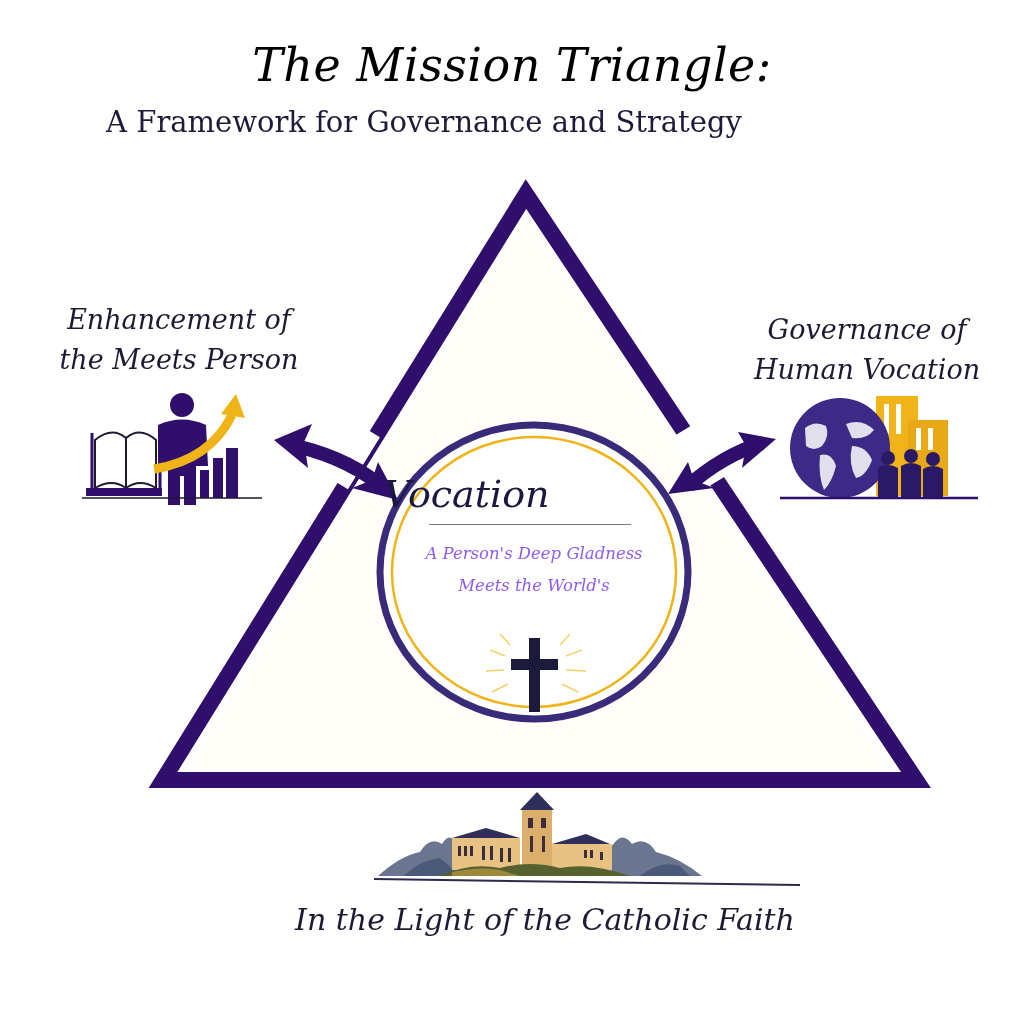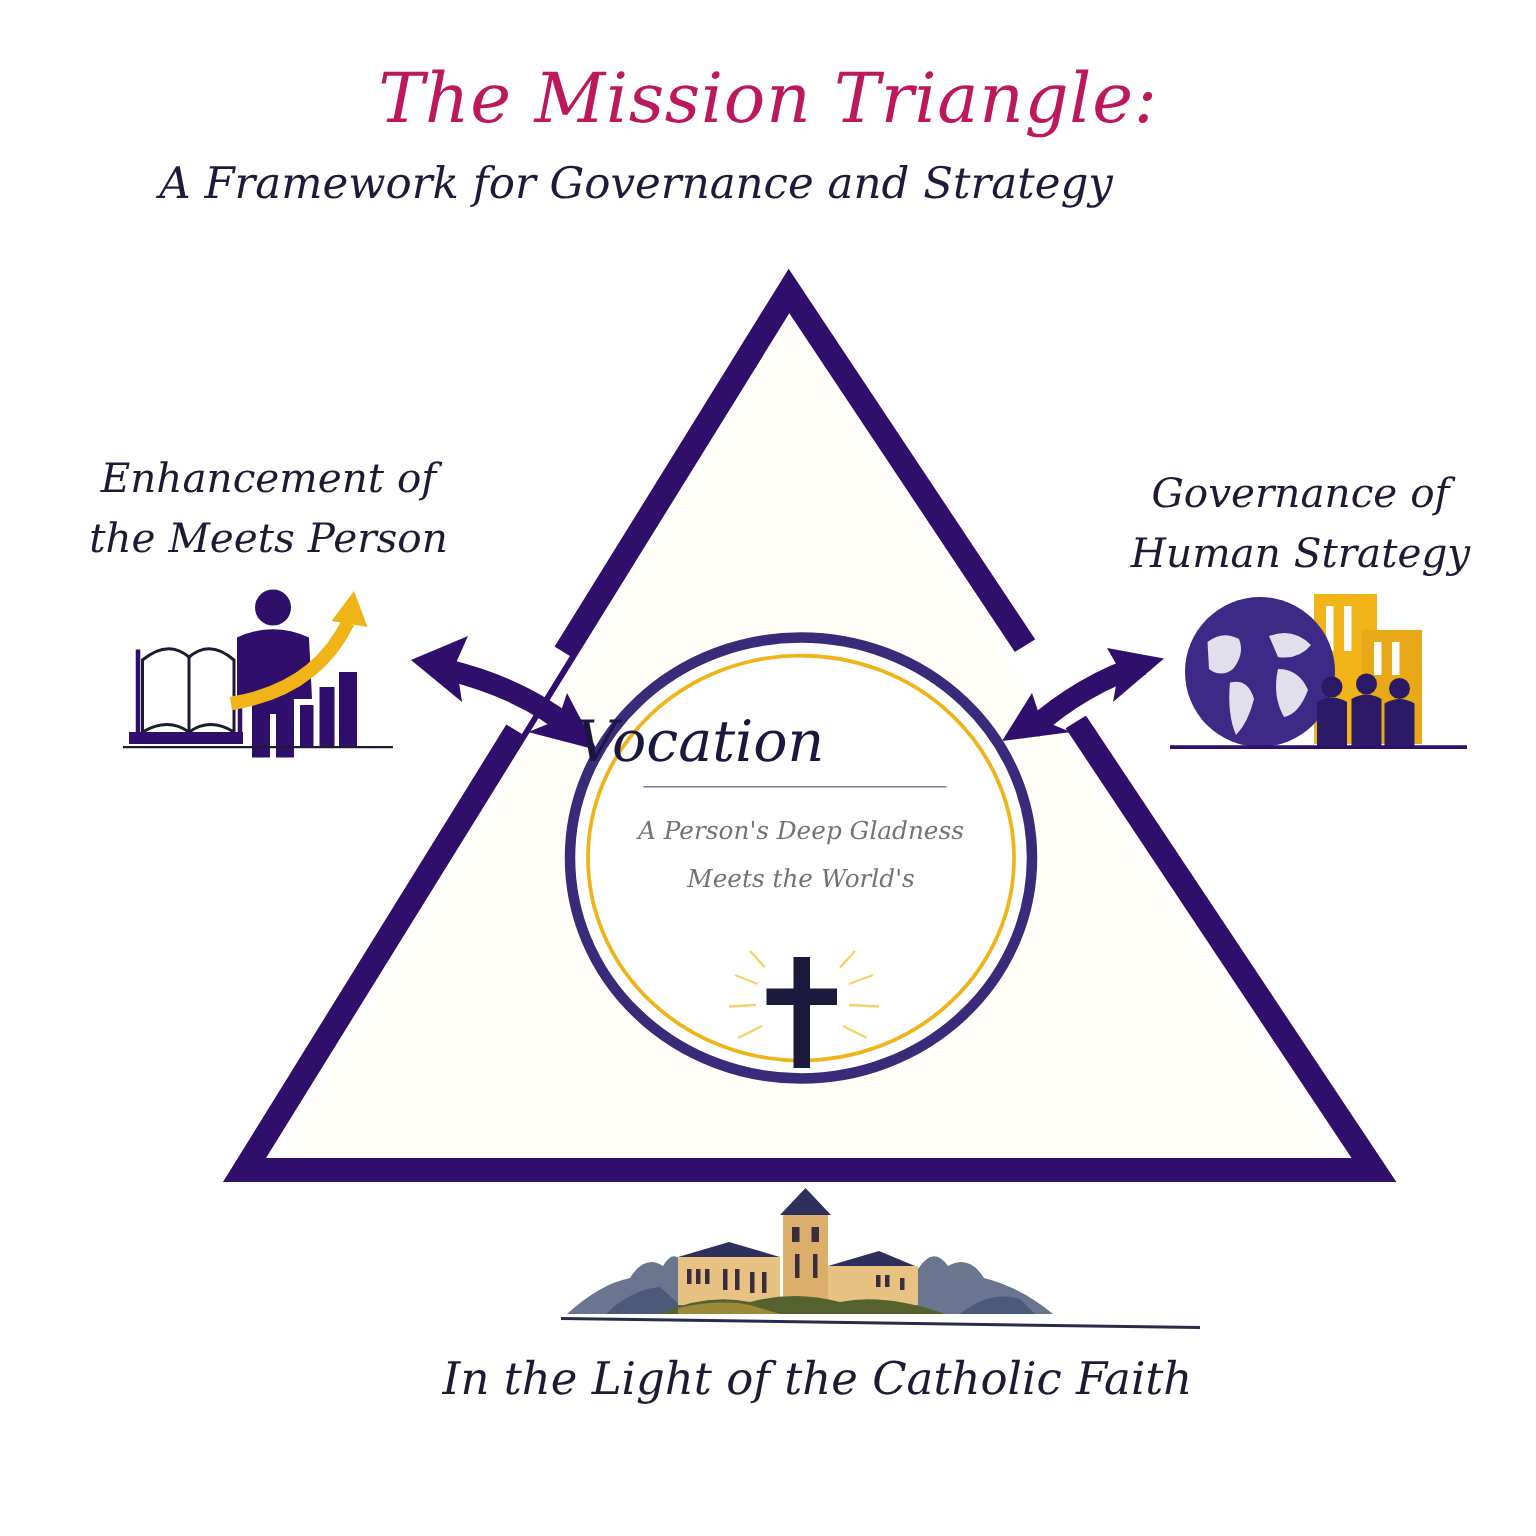--- a/index.html
+++ b/index.html
@@ -3,25 +3,25 @@
 <meta charset="utf-8">
 <style>
   html, body { margin: 0; padding: 0; }
   body {
     width: 1024px; height: 1024px; background: #ffffff; position: relative; overflow: hidden;
     font-family: "DejaVu Serif", "Liberation Serif", serif;
   }
   .title {
     position: absolute; left: 0; width: 1024px; top: 38px; text-align: center;
     font-family: "DejaVu Serif", serif; font-style: italic; font-size: 46px;
-    color: #be185d; letter-spacing: 0.5px;
+    color: #000000; letter-spacing: 0.5px;
   }
   .subtitle {
     position: absolute; left: 0; width: 848px; top: 105px; text-align: center;
-    font-family: "DejaVu Serif", serif; font-style: italic; font-size: 29px;
+    font-family: "DejaVu Serif", serif; font-size: 29px;
     color: #1f1a3a;
   }
   .label {
     position: absolute; font-family: "DejaVu Serif", serif; font-style: italic;
     font-size: 27px; color: #1e1a33; line-height: 40px; text-align: center;
   }
   .label-left { left: 34px; width: 290px; top: 300px; }
   .label-right { left: 732px; width: 270px; top: 310px; }
   .label-bottom {
     left: 0; width: 1090px; top: 900px; font-size: 30px; text-align: center;
@@ -30,21 +30,21 @@
   .vocation-title {
     position: absolute; left: 384px; width: 300px; top: 472px; 
     font-family: "DejaVu Serif", serif; font-style: italic; font-size: 38px; color: #1a1740;
   }
   .vocation-line {
     position: absolute; left: 429px; width: 202px; top: 524px; height: 1px; background: #7d7a9c;
   }
   .vocation-body {
     position: absolute; left: 404px; width: 260px; top: 538px; text-align: center;
     font-family: "DejaVu Serif", serif; font-style: italic; font-size: 16.5px;
-    line-height: 32px; color: #737373;
+    line-height: 32px; color: #8b5cf6;
   }
 </style>
 </head>
 <body>
 
 <div class="title">The Mission Triangle:</div>
 <div class="subtitle">A Framework for Governance and Strategy</div>
 
 <svg class="diagram" width="1024" height="1024" viewBox="0 0 1024 1024">
 
@@ -176,21 +176,21 @@
   </g>
 </svg>
 
 <div class="label label-left">
   <div>Enhancement of</div>
   <div>the Meets Person</div>
 </div>
 
 <div class="label label-right">
   <div>Governance of</div>
-  <div>Human Strategy</div>
+  <div>Human Vocation</div>
 </div>
 
 <div class="label label-bottom">In the Light of the Catholic Faith</div>
 
 <div class="vocation-title">Vocation</div>
 <div class="vocation-line"></div>
 <div class="vocation-body">
   <div>A Person's Deep Gladness</div>
   <div>Meets the World's</div>
 </div>

